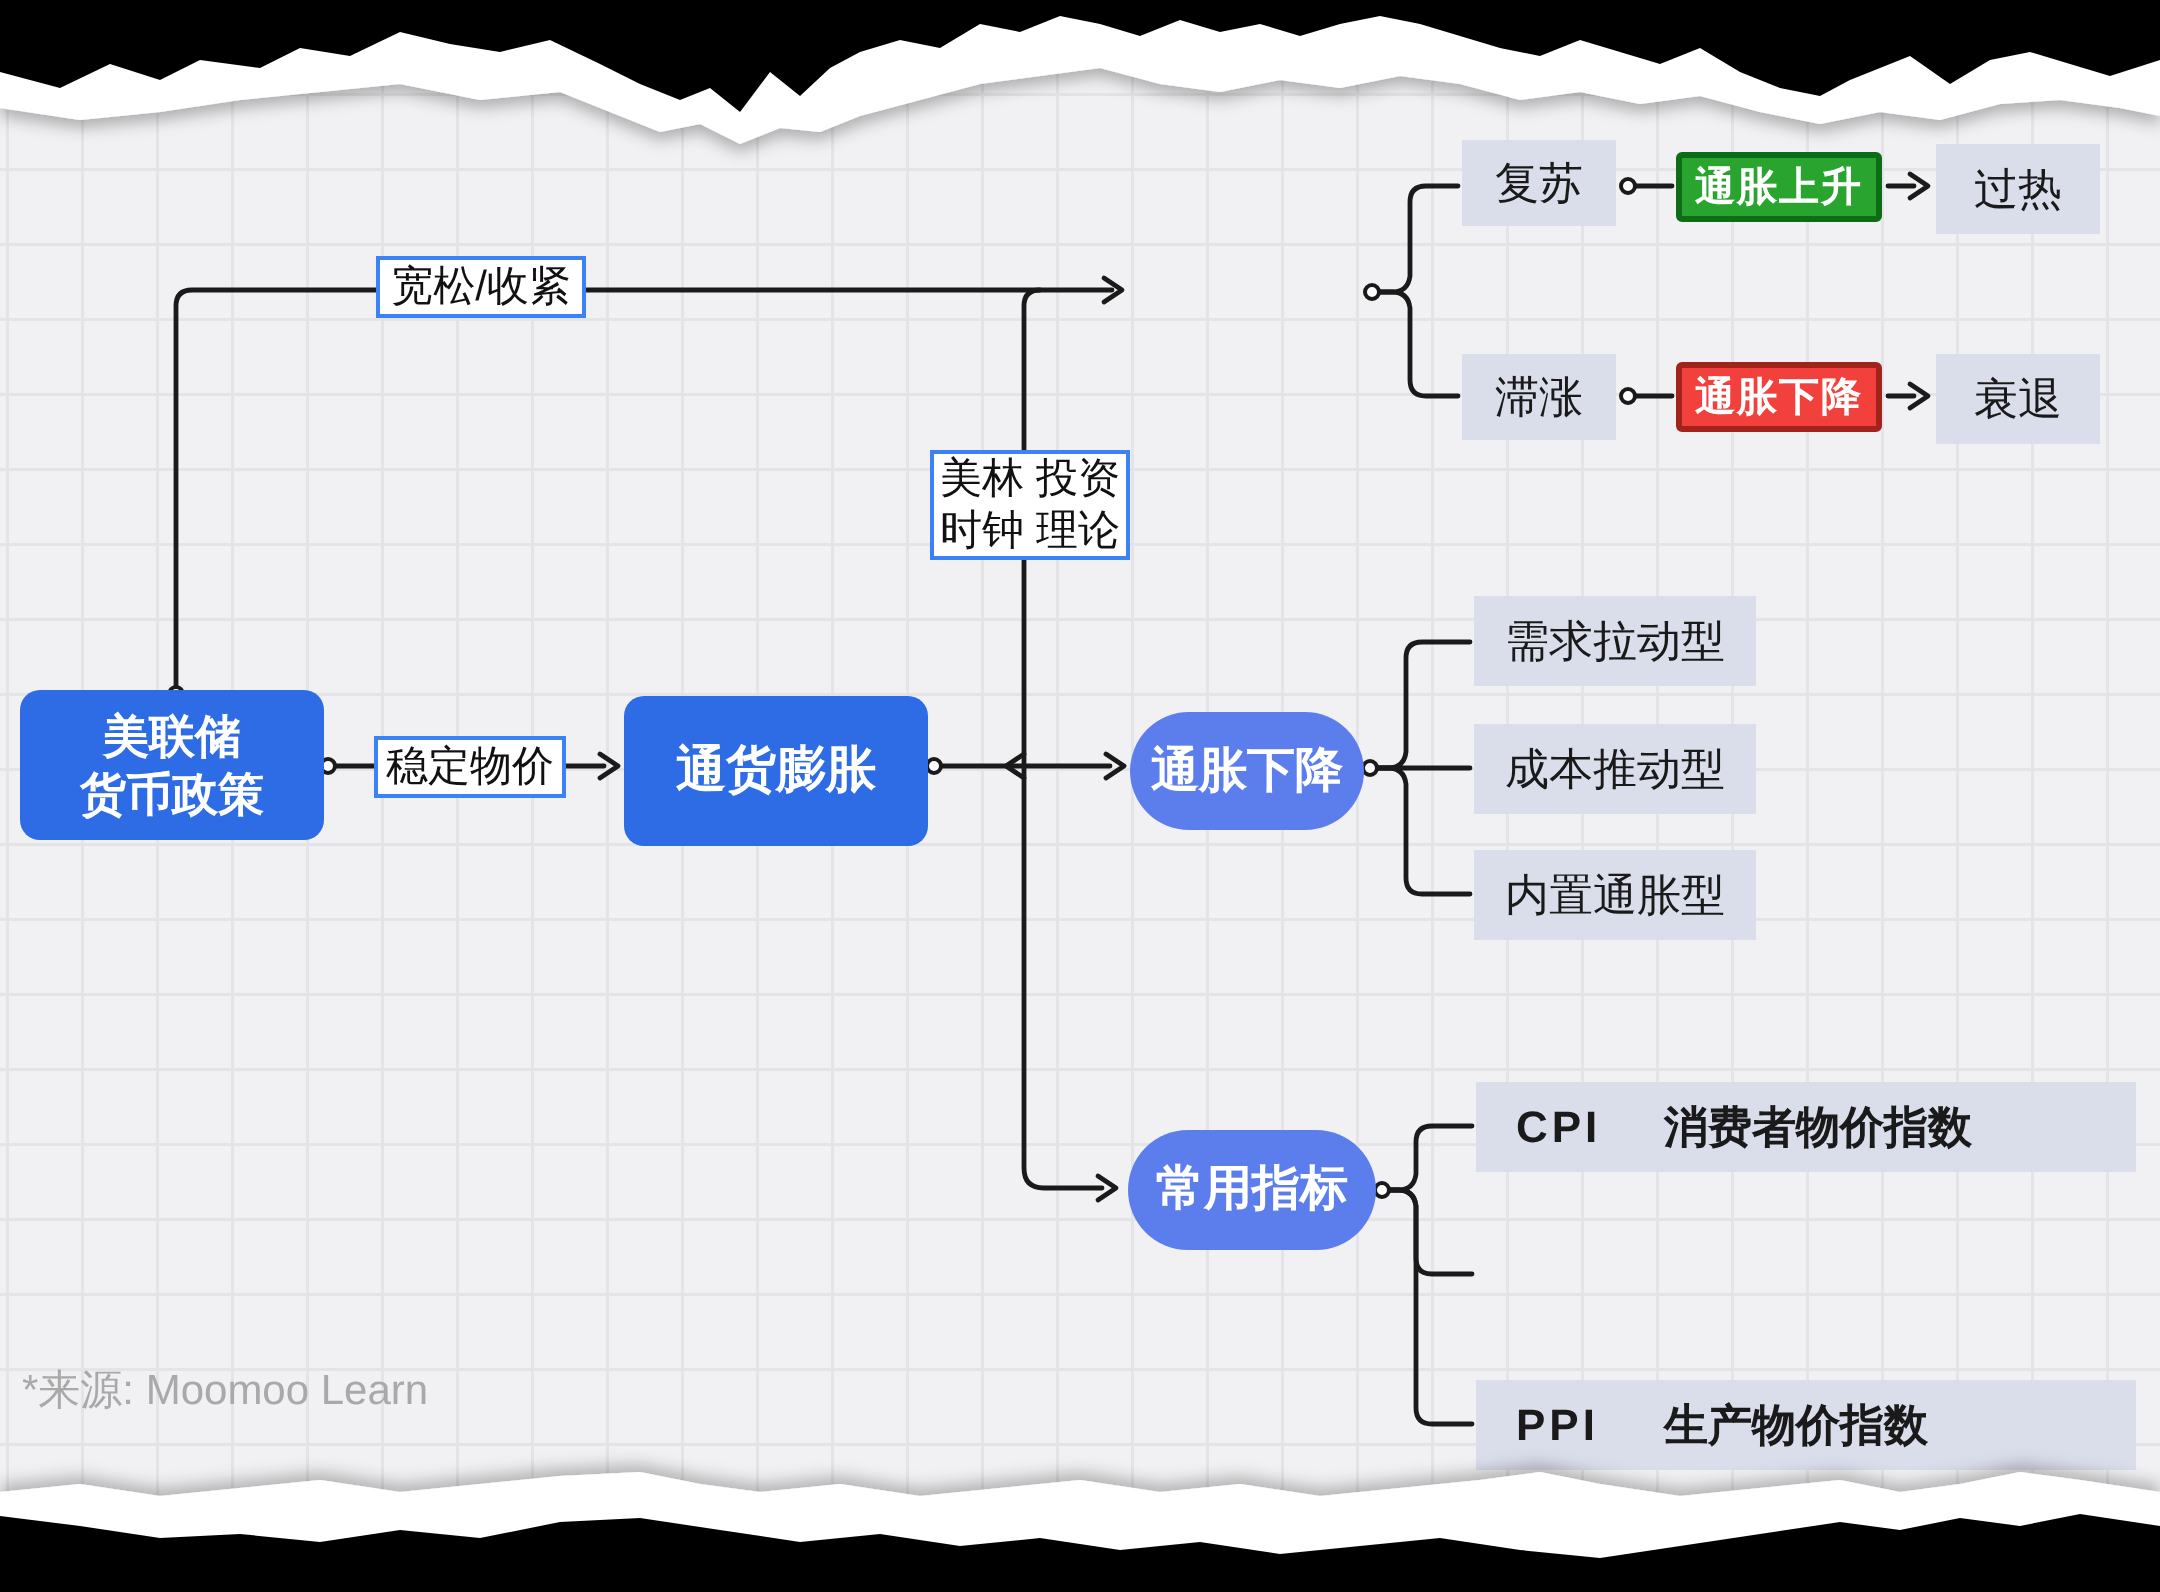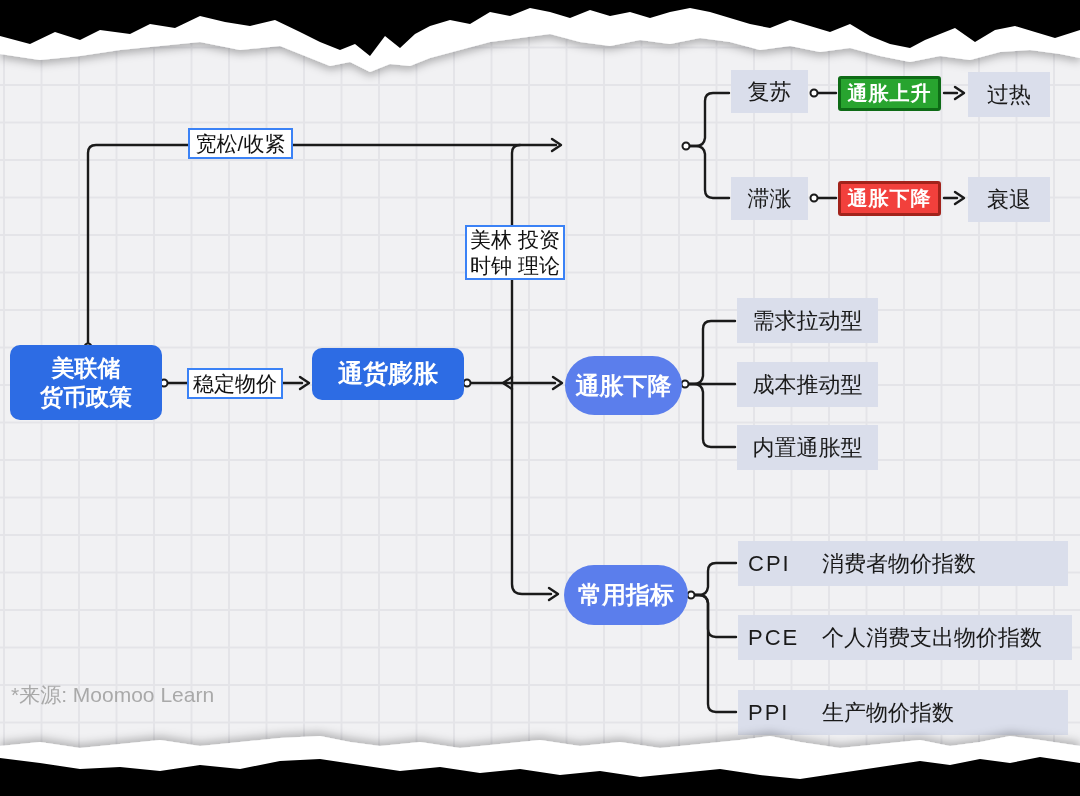--- a/index.html
+++ b/index.html
@@ -26,21 +26,21 @@
   .pill{background:var(--pill_blue,#5b7eec);color:#fff;font-weight:bold;border-radius:30px;font-size:24px;}
   .gray-box{background:var(--box_gray,#dadeeb);font-size:22px;}
   .edge-label{position:absolute;z-index:4;background:#fff;border:2px solid #3b82f6;color:#111;
               display:flex;align-items:center;justify-content:center;text-align:center;
               font-size:21px;box-sizing:border-box;line-height:1.22;}
   .badge{position:absolute;z-index:3;display:flex;align-items:center;justify-content:center;
          color:#fff;font-weight:bold;font-size:20px;letter-spacing:1px;border-radius:3px;
          box-sizing:border-box;border:3px solid;}
   .badge-green{background:var(--green,#28a42f);border-color:var(--green_border,#0e6b16);}
   .badge-red{background:var(--red,#f2403c);border-color:var(--red_border,#a2231b);}
-  .ind-row{justify-content:flex-start;padding-left:10px;}
+  .ind-row{justify-content:flex-start;padding-left:20px;font-weight:bold;}
   .ind-code{display:inline-block;width:74px;letter-spacing:2px;text-align:left;}
   .src{position:absolute;z-index:4;left:11px;top:681px;font-size:21px;color:#a9a9a9;}
   .conn{stroke:var(--line,#1a1a1a);stroke-width:2.4;fill:none;stroke-linecap:round;stroke-linejoin:round;}
   .dot{fill:#fff;stroke:var(--line,#1a1a1a);stroke-width:2;}
 </style>
 </head>
 <body>
 
 <div id="canvas">
   <div class="paper"></div>
@@ -101,21 +101,21 @@
 
   <div class="node blue-rect" style="left:10px;top:345px;width:152px;height:75px;font-size:23px;">
     <span>美联储</span>
     <span>货币政策</span>
   </div>
 
   <div class="edge-label" style="left:187px;top:368px;width:96px;height:31px;">
     <span>稳定物价</span>
   </div>
 
-  <div class="node blue-rect" style="left:312px;top:348px;width:152px;height:52px;font-size:25px;">
+  <div class="node blue-rect" style="left:312px;top:348px;width:152px;height:75px;font-size:25px;">
     <span>通货膨胀</span>
   </div>
 
   <div class="edge-label" style="left:188px;top:128px;width:105px;height:31px;">
     <span>宽松/收紧</span>
   </div>
 
   <div class="edge-label" style="left:465px;top:225px;width:100px;height:55px;">
     <span>美林时钟</span>
     <span>投资理论</span>
@@ -161,24 +161,20 @@
   </div>
 
   <div class="node pill" style="left:564px;top:565px;width:124px;height:60px;">
     <span>常用指标</span>
   </div>
 
   <div class="node gray-box ind-row" style="left:738px;top:541px;width:330px;height:45px;">
     <span class="ind-code">CPI</span>
     <span>消费者物价指数</span>
   </div>
-  <div class="node gray-box ind-row" style="left:738px;top:615px;width:334px;height:45px;">
-    <span class="ind-code">PCE</span>
-    <span>个人消费支出物价指数</span>
-  </div>
   <div class="node gray-box ind-row" style="left:738px;top:690px;width:330px;height:45px;">
     <span class="ind-code">PPI</span>
     <span>生产物价指数</span>
   </div>
 
   <div class="src">*来源: Moomoo Learn</div>
 
   <svg class="layer tears" width="1080" height="796">
     <defs>
       <filter id="tshadow" x="-20%" y="-20%" width="140%" height="140%">

